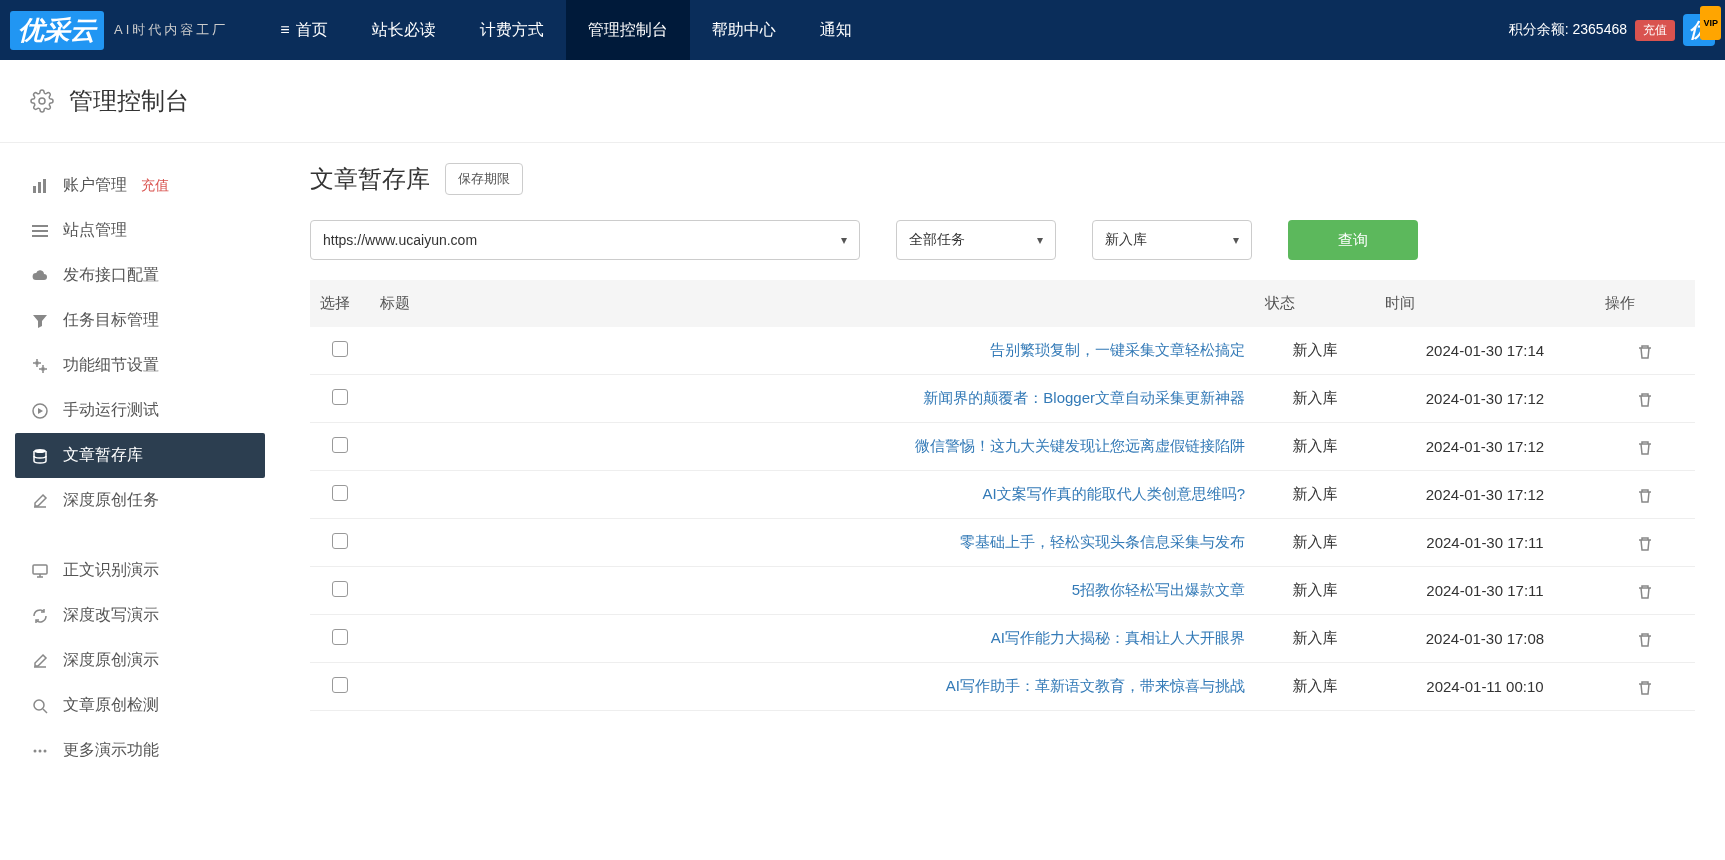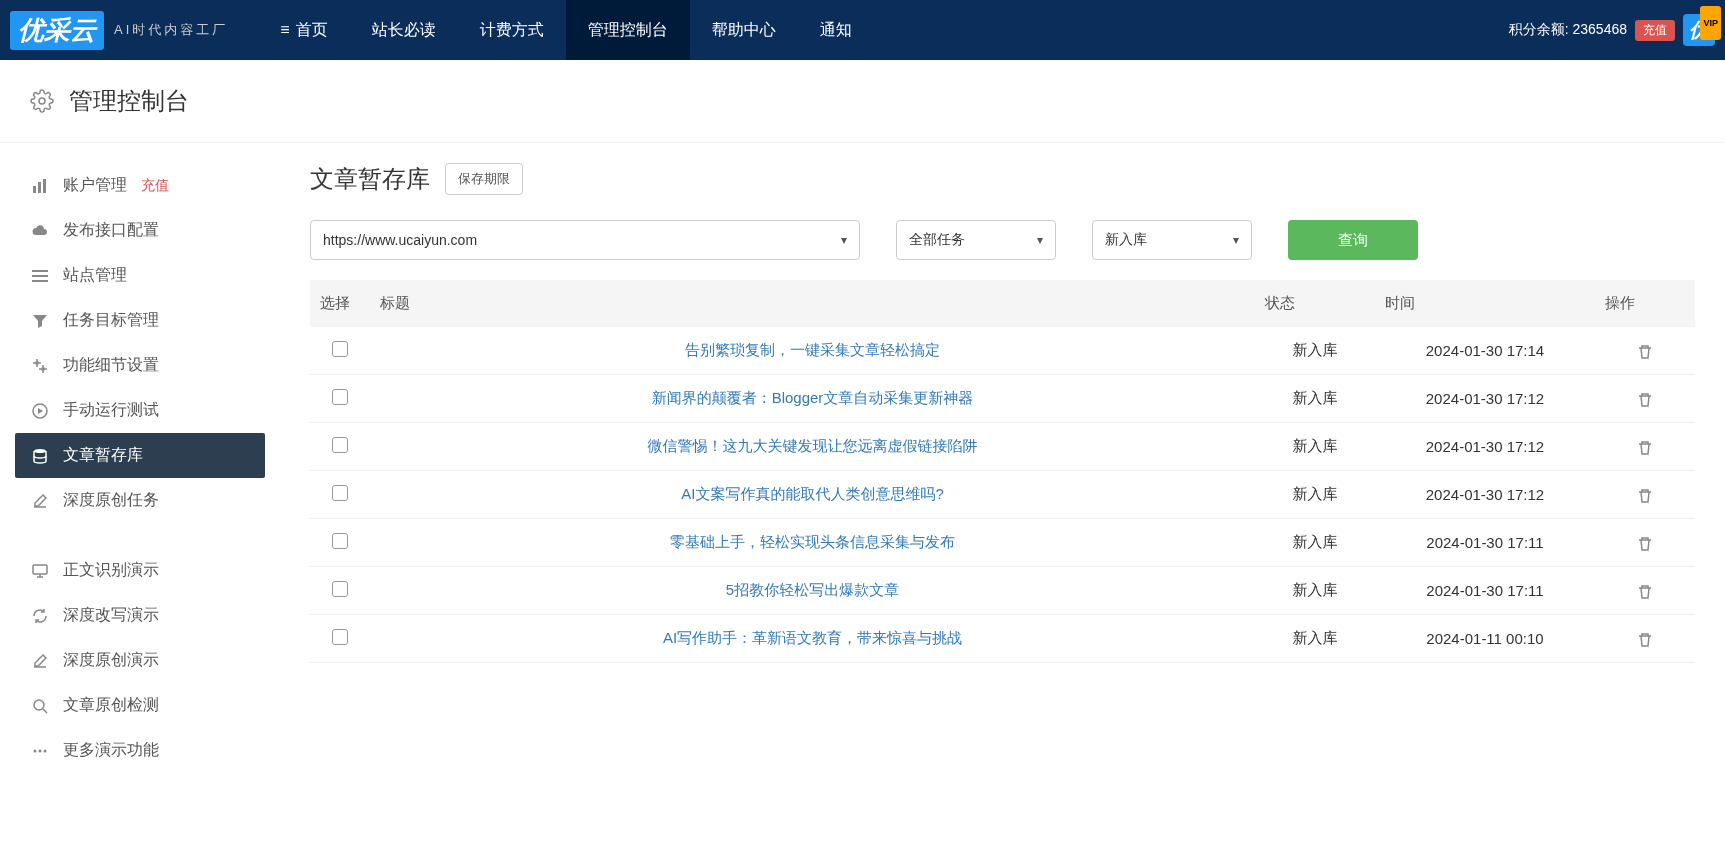--- a/index.html
+++ b/index.html
@@ -38,21 +38,21 @@
 .filter-row { display: flex; gap: 36px; margin-bottom: 20px; }
 .select-box { border: 1px solid #ccc; border-radius: 4px; padding: 10px 12px; display: flex; align-items: center; justify-content: space-between; cursor: pointer; background: #fff; }
 .select-box.wide { flex: 1; max-width: 550px; }
 .select-box.med { width: 160px; }
 .chev { color: #555; font-size: 12px; }
 .btn-primary { background: #5cb85c; color: #fff; border: none; padding: 10px 50px; border-radius: 4px; cursor: pointer; font-size: 15px; }
 
 table { width: 100%; border-collapse: collapse; }
 thead th { background: #f5f5f5; padding: 14px 10px; font-weight: normal; color: #555; text-align: left; font-size: 15px; }
 tbody td { padding: 14px 10px; border-bottom: 1px solid #eee; text-align: center; font-size: 15px; }
-tbody td.title-cell { text-align: center; }
+tbody td.title-cell { text-align: right; }
 tbody td.title-cell a { color: #337ab7; text-decoration: none; cursor: pointer; }
 .check-col { width: 60px; }
 .title-col { width: auto; }
 .status-col { width: 120px; }
 .time-col { width: 220px; }
 .action-col { width: 100px; }
 .checkbox { width: 16px; height: 16px; border: 1px solid #999; border-radius: 3px; display: inline-block; cursor: pointer; }
 .trash { color: #888; cursor: pointer; }
 
 svg { display: inline-block; vertical-align: middle; }
@@ -110,31 +110,31 @@
           <span class="icon"><svg width="16" height="16" viewBox="0 0 16 16" fill="currentColor">
               <rect x="1" y="8" width="3" height="7"></rect>
               <rect x="6" y="4" width="3" height="11"></rect>
               <rect x="11" y="1" width="3" height="14"></rect>
             </svg></span>
           <span>账户管理</span>
           <span class="side-badge">充值</span>
         </div>
         <div class="side-item">
           <span class="icon"><svg width="16" height="16" viewBox="0 0 16 16" fill="currentColor">
-              <path d="M12 6a4 4 0 0 0-7.8-1A3.5 3.5 0 0 0 4 12h8a3 3 0 0 0 0-6z"></path>
-            </svg></span>
-          <span>发布接口配置</span>
-        </div>
-        <div class="side-item">
-          <span class="icon"><svg width="16" height="16" viewBox="0 0 16 16" fill="currentColor">
               <rect x="0" y="2" width="16" height="2"></rect>
               <rect x="0" y="7" width="16" height="2"></rect>
               <rect x="0" y="12" width="16" height="2"></rect>
             </svg></span>
           <span>站点管理</span>
+        </div>
+        <div class="side-item">
+          <span class="icon"><svg width="16" height="16" viewBox="0 0 16 16" fill="currentColor">
+              <path d="M12 6a4 4 0 0 0-7.8-1A3.5 3.5 0 0 0 4 12h8a3 3 0 0 0 0-6z"></path>
+            </svg></span>
+          <span>发布接口配置</span>
         </div>
         <div class="side-item">
           <span class="icon"><svg width="16" height="16" viewBox="0 0 16 16" fill="currentColor">
               <path d="M1 2h14l-5 6v5l-4 2V8z"></path>
             </svg></span>
           <span>任务目标管理</span>
         </div>
         <div class="side-item">
           <span class="icon"><svg width="16" height="16" viewBox="0 0 16 16" fill="currentColor">
               <circle cx="5" cy="5" r="2"></circle>
@@ -289,20 +289,29 @@
             <td><span class="checkbox"></span></td>
             <td class="title-cell"><a>5招教你轻松写出爆款文章</a></td>
             <td>新入库</td>
             <td>2024-01-30 17:11</td>
             <td><span class="trash"><svg width="16" height="16" viewBox="0 0 16 16" fill="none" stroke="currentColor" stroke-width="1.5">
                   <path d="M2 4h12M5 4V2h6v2M4 4l1 10h6l1-10"></path>
                 </svg></span></td>
           </tr>
           <tr>
             <td><span class="checkbox"></span></td>
+            <td class="title-cell"><a>AI写作能力大揭秘：真相让人大开眼界</a></td>
+            <td>新入库</td>
+            <td>2024-01-30 17:08</td>
+            <td><span class="trash"><svg width="16" height="16" viewBox="0 0 16 16" fill="none" stroke="currentColor" stroke-width="1.5">
+                  <path d="M2 4h12M5 4V2h6v2M4 4l1 10h6l1-10"></path>
+                </svg></span></td>
+          </tr>
+          <tr>
+            <td><span class="checkbox"></span></td>
             <td class="title-cell"><a>AI写作助手：革新语文教育，带来惊喜与挑战</a></td>
             <td>新入库</td>
             <td>2024-01-11 00:10</td>
             <td><span class="trash"><svg width="16" height="16" viewBox="0 0 16 16" fill="none" stroke="currentColor" stroke-width="1.5">
                   <path d="M2 4h12M5 4V2h6v2M4 4l1 10h6l1-10"></path>
                 </svg></span></td>
           </tr>
         </tbody>
     </table>
   </div>

